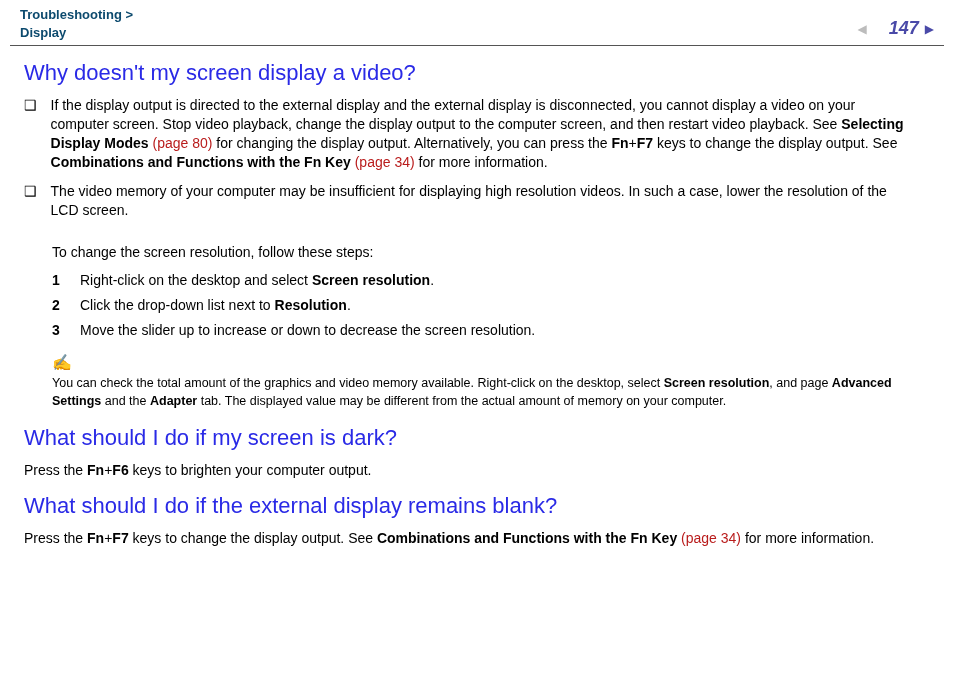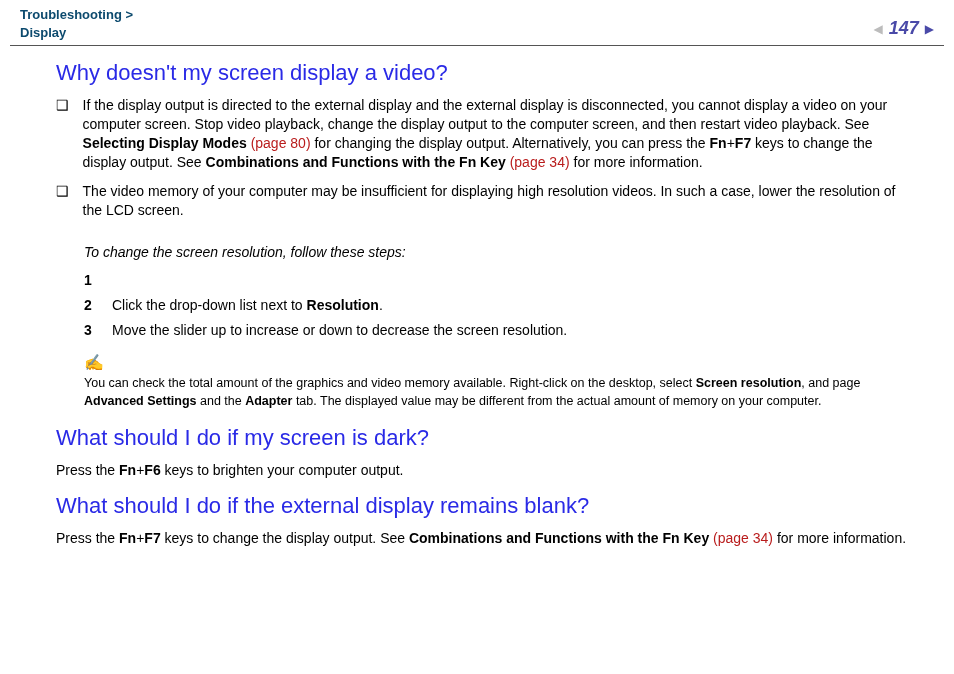--- a/index.html
+++ b/index.html
@@ -37,28 +37,29 @@
     line-height: 1;
     user-select: none;
   }
   .tri-left { color: #bcbcbc; }
   .tri-right { color: #4a4aa8; }
   .pagenum {
     color: #4a4aa8;
     font-style: italic;
     font-weight: bold;
     font-size: 18px;
+    margin-left: 16px;
   }
   .divider {
     border: none;
     border-top: 1px solid #555;
     margin: 0 10px 14px 10px;
   }
   .content {
-    padding: 0 40px 0 56px;
+    padding: 0 40px 0 24px;
   }
   h2 {
     color: #2a2ae6;
     font-weight: normal;
     font-size: 22px;
     margin: 14px 0 10px 0;
   }
   .bullet-item {
     display: flex;
     align-items: flex-start;
@@ -66,21 +67,21 @@
     margin: 6px 0 10px 0;
     line-height: 1.35;
   }
   .bullet-mark {
     flex: 0 0 auto;
     font-size: 14px;
     line-height: 1.35;
   }
   .bullet-text { flex: 1 1 auto; }
   .link { color: #b91c1c; text-decoration: none; }
-  .steps-intro { margin: 24px 0 8px 28px; line-height: 1.35; font-style: italic; }
+  .steps-intro { margin: 24px 0 8px 28px; line-height: 1.35; }
   .step {
     display: flex;
     align-items: flex-start;
     gap: 14px;
     margin: 4px 0 4px 28px;
     line-height: 1.5;
   }
   .step-num { font-weight: bold; width: 14px; }
   .note-icon {
     color: #3a6fb7;
@@ -130,20 +131,21 @@
 
   <div class="bullet-item">
     <span class="bullet-mark">❑</span>
     <span class="bullet-text">The video memory of your computer may be insufficient for displaying high resolution videos. In such a case, lower the resolution of the LCD screen.</span>
   </div>
 
   <div class="steps-intro">To change the screen resolution, follow these steps:</div>
 
   <div class="step">
     <span class="step-num">1</span>
+    <span><span>Right-click on the desktop and select </span><b>Screen resolution</b><span>.</span></span>
   </div>
   <div class="step">
     <span class="step-num">2</span>
     <span><span>Click the drop-down list next to </span><b>Resolution</b><span>.</span></span>
   </div>
   <div class="step">
     <span class="step-num">3</span>
     <span>Move the slider up to increase or down to decrease the screen resolution.</span>
   </div>
 

